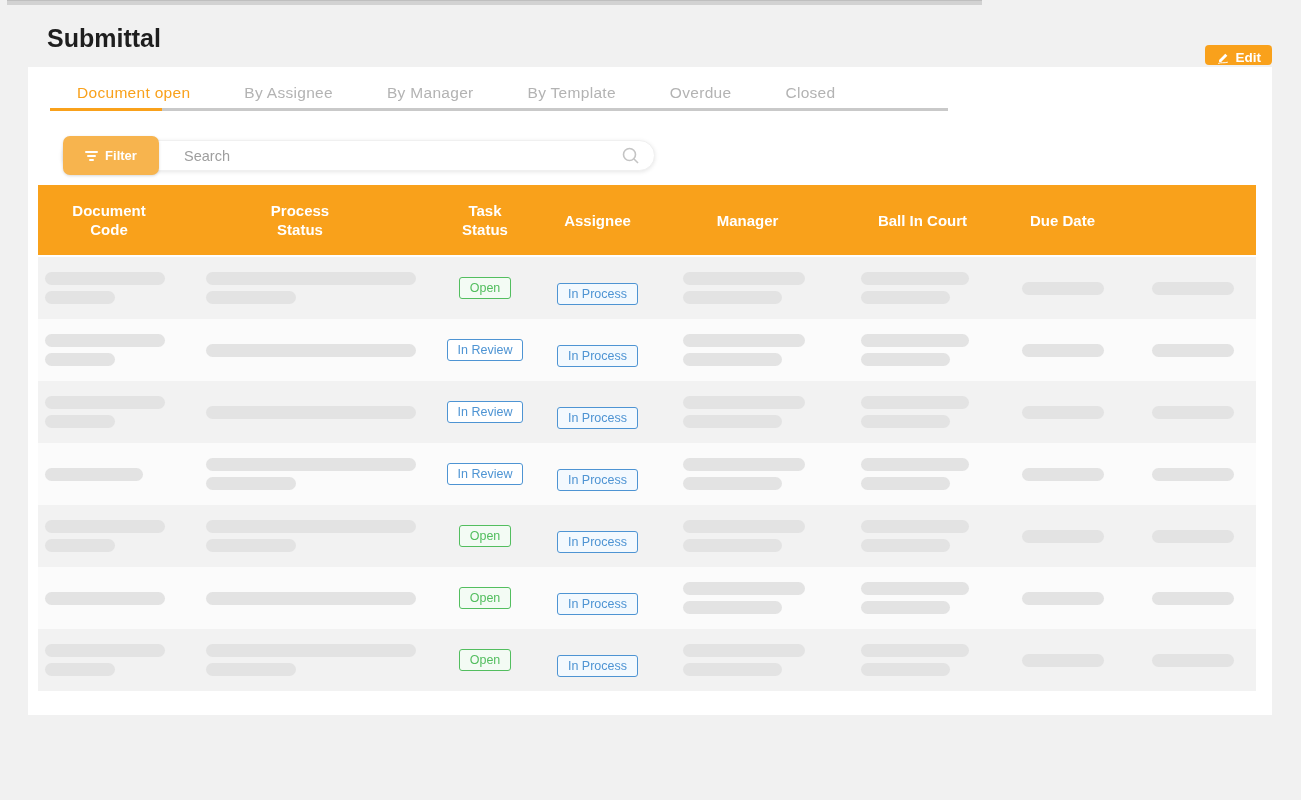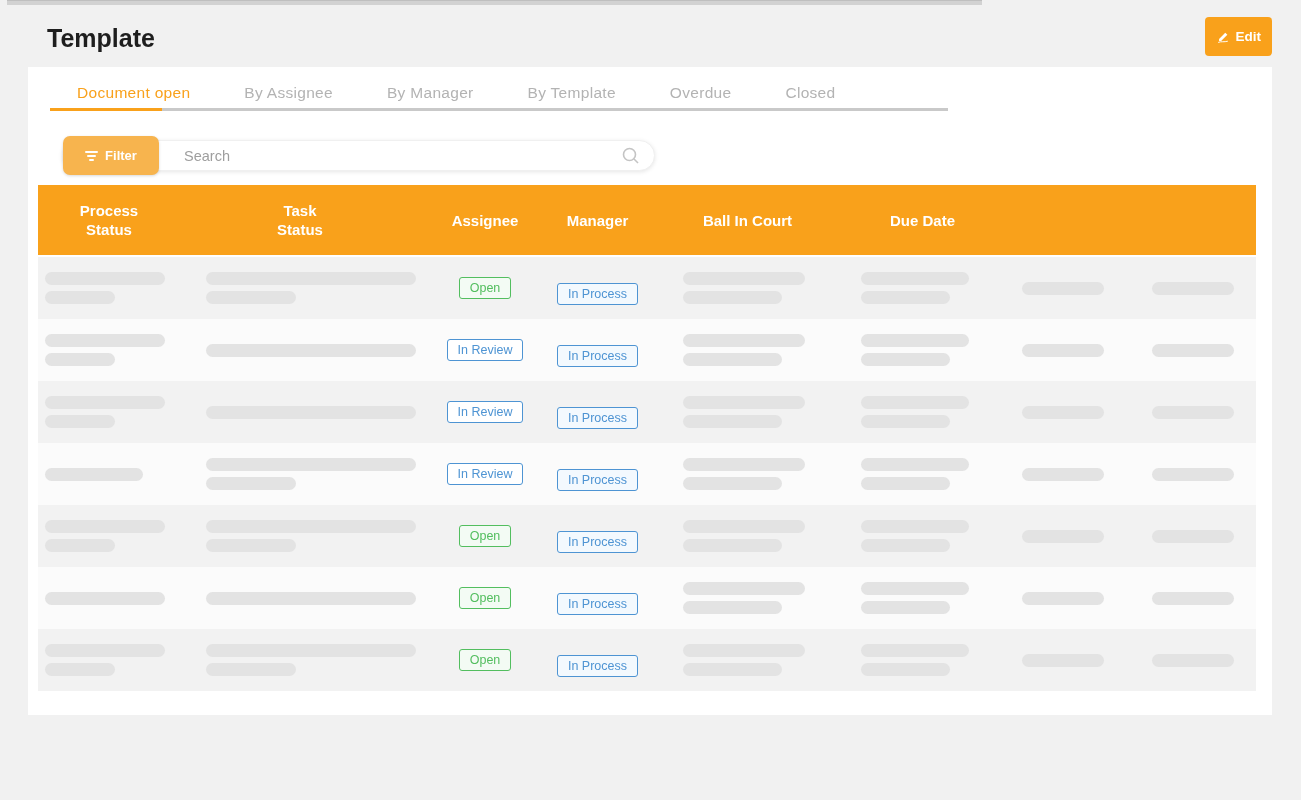--- a/index.html
+++ b/index.html
@@ -9,23 +9,23 @@
   }
   *{box-sizing:border-box;margin:0;padding:0;}
   html,body{width:1301px;height:800px;}
   body{
     position:relative; background:var(--page-background); overflow:hidden;
     font-family:"Liberation Sans", sans-serif;
   }
   .top-strip{position:absolute;left:7px;top:0;width:975px;height:5px;
     background:#d2d2d2;border-top:1px solid #bfbfbf;}
   .page-title{position:absolute;left:47px;top:24px;font-size:25px;font-weight:700;color:#1e1e1e;}
-  .edit-btn{position:absolute;top:17px;right:29px;height:39px;padding:0 11px;
+  .edit-btn{position:absolute;top:45px;right:29px;height:20px;padding:0 11px;
     background:var(--accent-orange);border:none;border-radius:4px;color:#fff;
-    font-size:13.5px;font-weight:700;display:flex;align-items:center;gap:6px;cursor:pointer;
+    font-size:13.5px;font-weight:700;display:flex;align-items:flex-end;gap:6px;cursor:pointer;
     font-family:"Liberation Sans", sans-serif;}
   .edit-btn svg{display:block;}
   .card{position:absolute;left:28px;top:67px;width:1244px;height:648px;background:#fff;}
 
   
   .tabs{position:relative;margin:8px 0 0 22px;width:898px;display:flex;height:36px;}
   .tabs::after{content:"";position:absolute;left:0;right:0;bottom:0;height:3px;background:#c9c9c9;}
   .tab{position:relative;padding:9px 27px 0 27px;font-size:15.5px;letter-spacing:.3px;
     color:#b3b3b3;cursor:pointer;white-space:nowrap;}
   .tab.active{color:var(--accent-orange);font-weight:500;}
@@ -72,21 +72,21 @@
     background:#fff;white-space:nowrap;}
   .badge-open{color:var(--badge-green);border-color:var(--badge-green);background:#f3fbf4;}
   .badge-review{color:var(--badge-blue);border-color:var(--badge-blue);background:#ffffff;}
   .badge-process{color:var(--badge-blue);border-color:var(--badge-blue);background:#f3f9fe;margin-top:12px;}
 </style>
 </head>
 <body>
 
 <div class="top-strip"></div>
 
-<h1 class="page-title">Template</h1>
+<h1 class="page-title">Submittal</h1>
 
 <button class="edit-btn">
   <span style="display:flex;">
     <svg width="14" height="14" viewBox="0 0 16 16">
       <path d="M3.5 10.2 10.6 3l2.4 2.4-7.1 7.2H3.5v-2.4z" fill="#fff"></path>
       <path d="M2.5 14.2c3-1.4 7-.2 11-1.4" stroke="#fff" stroke-width="1.1" fill="none"></path>
     </svg>
   </span>
   <span>Edit</span>
 </button>
@@ -118,20 +118,24 @@
           <circle cx="8.5" cy="8.5" r="6" fill="none" stroke="#c4c4c4" stroke-width="1.6"></circle>
           <line x1="13" y1="13" x2="17" y2="17" stroke="#c4c4c4" stroke-width="1.6"></line>
         </svg>
       </span>
     </div>
   </div>
 
   <div class="table">
     <div class="grid-row thead" id="thead">
         <div class="th">
+          <span>Document
+Code</span>
+        </div>
+        <div class="th">
           <span>Process
 Status</span>
         </div>
         <div class="th">
           <span>Task
 Status</span>
         </div>
         <div class="th">
           <span>Assignee</span>
         </div>

